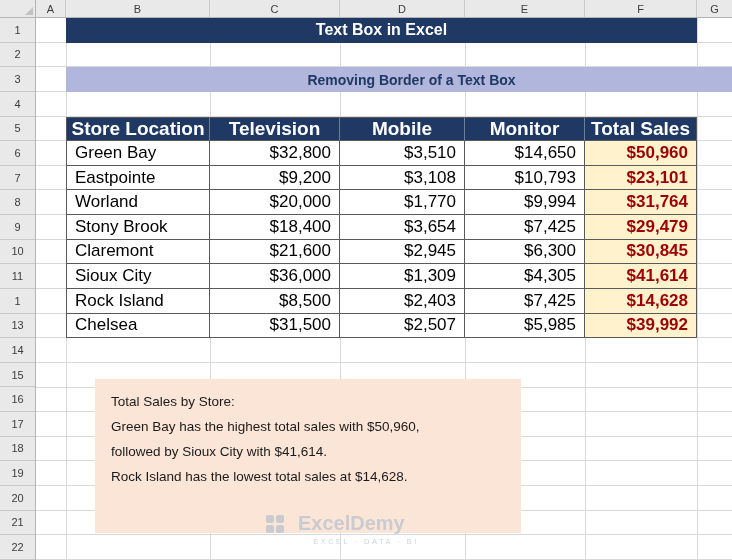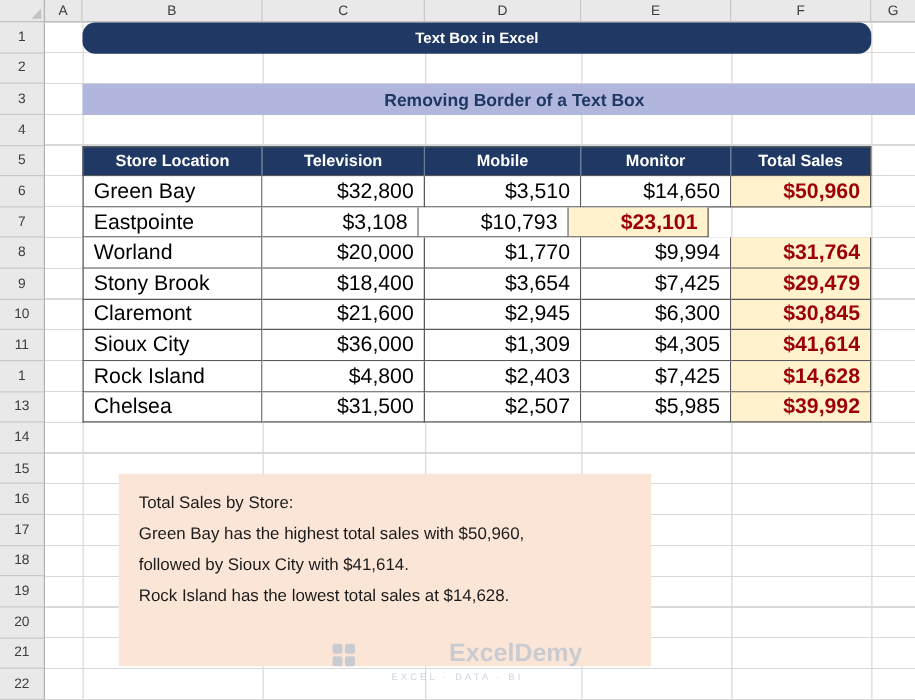--- a/index.html
+++ b/index.html
@@ -29,49 +29,49 @@
   
   .grid { position:absolute; left:36px; top:18px; width:696px; height:542px;
           background-image:repeating-linear-gradient(to bottom,
             transparent 0, transparent 23.636px,
             var(--gridline,#D9D9D9) 23.636px, var(--gridline,#D9D9D9) 24.636px); }
   .vline { position:absolute; top:0; bottom:0; width:1px; background:var(--gridline,#D9D9D9); }
   .vl-1{left:30px} .vl-2{left:174px} .vl-3{left:304px} .vl-4{left:429px} .vl-5{left:549px} .vl-6{left:661px}
 
   
   .banner-title { position:absolute; left:30px; top:0; width:631px; height:24.636px;
-          background:var(--navy,#1F3864); color:#ffffff; font-weight:bold; font-size:12px;
-          display:flex; align-items:center; justify-content:center;border-radius:10px; }
+          background:var(--navy,#1F3864); color:#ffffff; font-weight:bold; font-size:16px;
+          display:flex; align-items:center; justify-content:center; }
   .banner-sub { position:absolute; left:30px; top:49.27px; width:691px; height:24.636px;
           background:var(--lavender,#B1B6DC); color:var(--navy,#1F3864); font-weight:bold; font-size:14px;
           display:flex; align-items:center; justify-content:center; }
 
   
   .table { position:absolute; left:30px; top:98.54px; width:631px; }
   .t-row { display:flex; height:24.636px; }
   .t-cell { display:flex; align-items:center; font-size:17px; color:#000; background:#fff;
             border-right:1px solid #595959; border-bottom:1px solid #595959; overflow:hidden; white-space:nowrap; }
   .t-row .t-cell:first-child { border-left:1px solid #595959; }
   .t-head .t-cell { border-top:1px solid #595959; border-right:1px solid rgba(255,255,255,0.35); }
   .t-head .t-cell:last-child { border-right:1px solid #595959; }
   .c1{width:144px} .c2{width:130px} .c3{width:125px} .c4{width:120px} .c5{width:112px}
-  .t-head .t-cell { background:var(--navy,#1F3864); color:#fff; font-weight:bold; font-size:13px;
+  .t-head .t-cell { background:var(--navy,#1F3864); color:#fff; font-weight:bold; font-size:19px;
             justify-content:center; }
   .t-cell.store { padding-left:8px; justify-content:flex-start; }
   .t-cell.num { padding-right:8px; justify-content:flex-end; }
   .t-cell.total { background:var(--cream,#FFF2CC); color:var(--total-text,#9C0006); font-weight:bold; }
 
   
   .textbox { position:absolute; left:59px; top:361px; width:426px; height:154px;
             background:var(--peach,#FBE5D6); padding:10px 16px; font-size:13.5px;
             line-height:25px; color:#1b1b1b; }
 
   
   .watermark { position:absolute; left:230px; top:494px; width:200px; text-align:center; opacity:0.6; }
-  .wm-top { display:flex; align-items:center; justify-content:space-between; gap:4px; }
+  .wm-top { display:flex; align-items:center; justify-content:flex-start; gap:14px; }
   .wm-icon { width:18px; height:18px; display:grid; grid-template-columns:1fr 1fr; grid-template-rows:1fr 1fr;
              gap:2px; }
   .wm-icon span { background:var(--watermark,#A8BACF); border-radius:2px; }
   .wm-brand { font-size:20px; font-weight:bold; color:var(--watermark,#A8BACF); }
   .wm-tag { font-size:7.5px; letter-spacing:2.5px; color:var(--watermark,#A8BACF); margin-top:2px; }
 </style>
 </head>
 <body>
 
 <div class="sheet">
@@ -134,20 +134,21 @@
       </div>
       <div class="t-row">
         <div class="t-cell c1 store">Green Bay</div>
         <div class="t-cell c2 num">$32,800</div>
         <div class="t-cell c3 num">$3,510</div>
         <div class="t-cell c4 num">$14,650</div>
         <div class="t-cell c5 num total">$50,960</div>
       </div>
       <div class="t-row">
         <div class="t-cell c1 store">Eastpointe</div>
+        <div class="t-cell c2 num">$9,200</div>
         <div class="t-cell c3 num">$3,108</div>
         <div class="t-cell c4 num">$10,793</div>
         <div class="t-cell c5 num total">$23,101</div>
       </div>
       <div class="t-row">
         <div class="t-cell c1 store">Worland</div>
         <div class="t-cell c2 num">$20,000</div>
         <div class="t-cell c3 num">$1,770</div>
         <div class="t-cell c4 num">$9,994</div>
         <div class="t-cell c5 num total">$31,764</div>
@@ -168,21 +169,21 @@
       </div>
       <div class="t-row">
         <div class="t-cell c1 store">Sioux City</div>
         <div class="t-cell c2 num">$36,000</div>
         <div class="t-cell c3 num">$1,309</div>
         <div class="t-cell c4 num">$4,305</div>
         <div class="t-cell c5 num total">$41,614</div>
       </div>
       <div class="t-row">
         <div class="t-cell c1 store">Rock Island</div>
-        <div class="t-cell c2 num">$4,800</div>
+        <div class="t-cell c2 num">$8,500</div>
         <div class="t-cell c3 num">$2,403</div>
         <div class="t-cell c4 num">$7,425</div>
         <div class="t-cell c5 num total">$14,628</div>
       </div>
       <div class="t-row">
         <div class="t-cell c1 store">Chelsea</div>
         <div class="t-cell c2 num">$31,500</div>
         <div class="t-cell c3 num">$2,507</div>
         <div class="t-cell c4 num">$5,985</div>
         <div class="t-cell c5 num total">$39,992</div>

